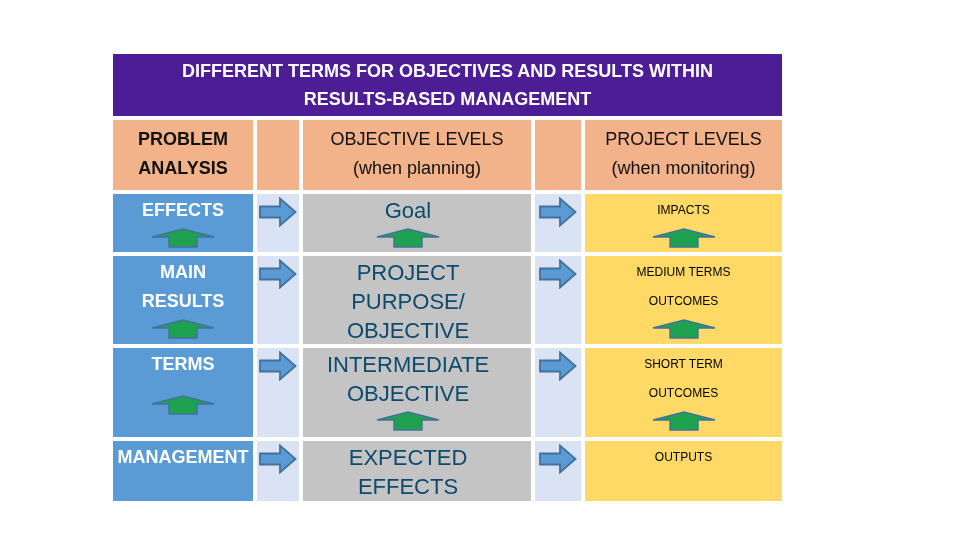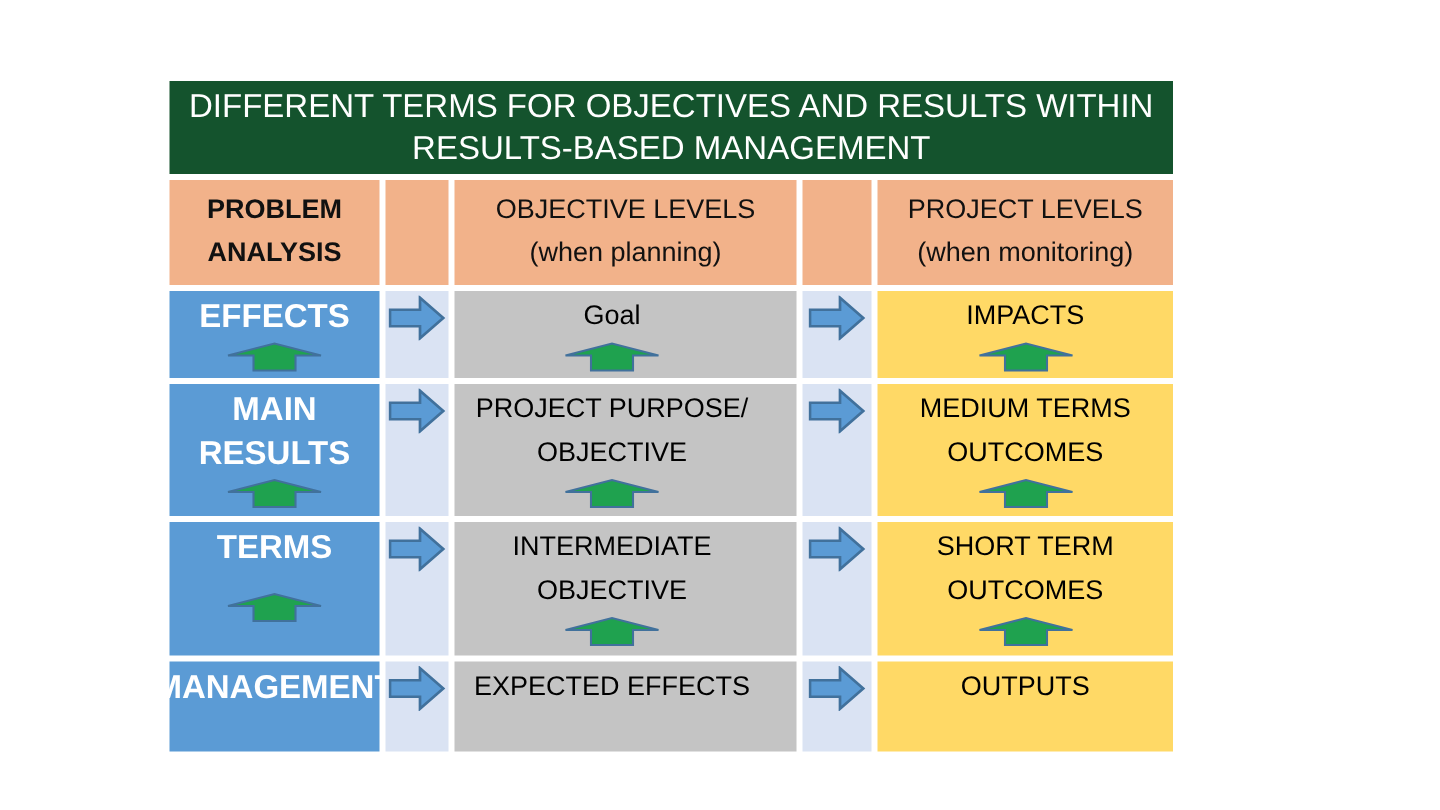--- a/index.html
+++ b/index.html
@@ -27,57 +27,57 @@
   .cell {
     display: flex;
     flex-direction: column;
     align-items: center;
     box-sizing: border-box;
     text-align: center;
     white-space: pre-line;
   }
   .title-cell {
     grid-column: 1 / -1;
-    background: #14532d;
+    background: #4c1d95;
     color: #ffffff;
-    font-weight: normal;
-    font-size: 22px;
+    font-weight: bold;
+    font-size: 18px;
     line-height: 28px;
     justify-content: center;
   }
   .hdr {
     background: #F2B28A;
     color: #111111;
     font-size: 18px;
     line-height: 29px;
     padding-top: 5px;
   }
   .hdr.bold { font-weight: bold; }
   .hdr-conn { background: #F2B28A; }
   .problem-cell {
     background: #5B9BD5;
     color: #ffffff;
     font-weight: bold;
-    font-size: 22px;
+    font-size: 18px;
     line-height: 29px;
     padding-top: 2px;
   }
   .objective-cell {
     background: #C4C4C4;
-    color: #000000;
-    font-size: 18px;
+    color: #0c4a6e;
+    font-size: 22px;
     line-height: 29px;
     padding-top: 2px;
     padding-left: 6px;
     padding-right: 24px;
   }
   .results-cell {
     background: #FFD966;
     color: #000000;
-    font-size: 18px;
+    font-size: 12px;
     line-height: 29px;
     padding-top: 2px;
   }
   .conn-cell {
     background: #DAE3F3;
     justify-content: flex-start;
     padding-top: 3px;
   }
   .up-arrow { margin-top: 3px; flex-shrink: 0; }
   .up-arrow.gap { margin-top: 16px; }

